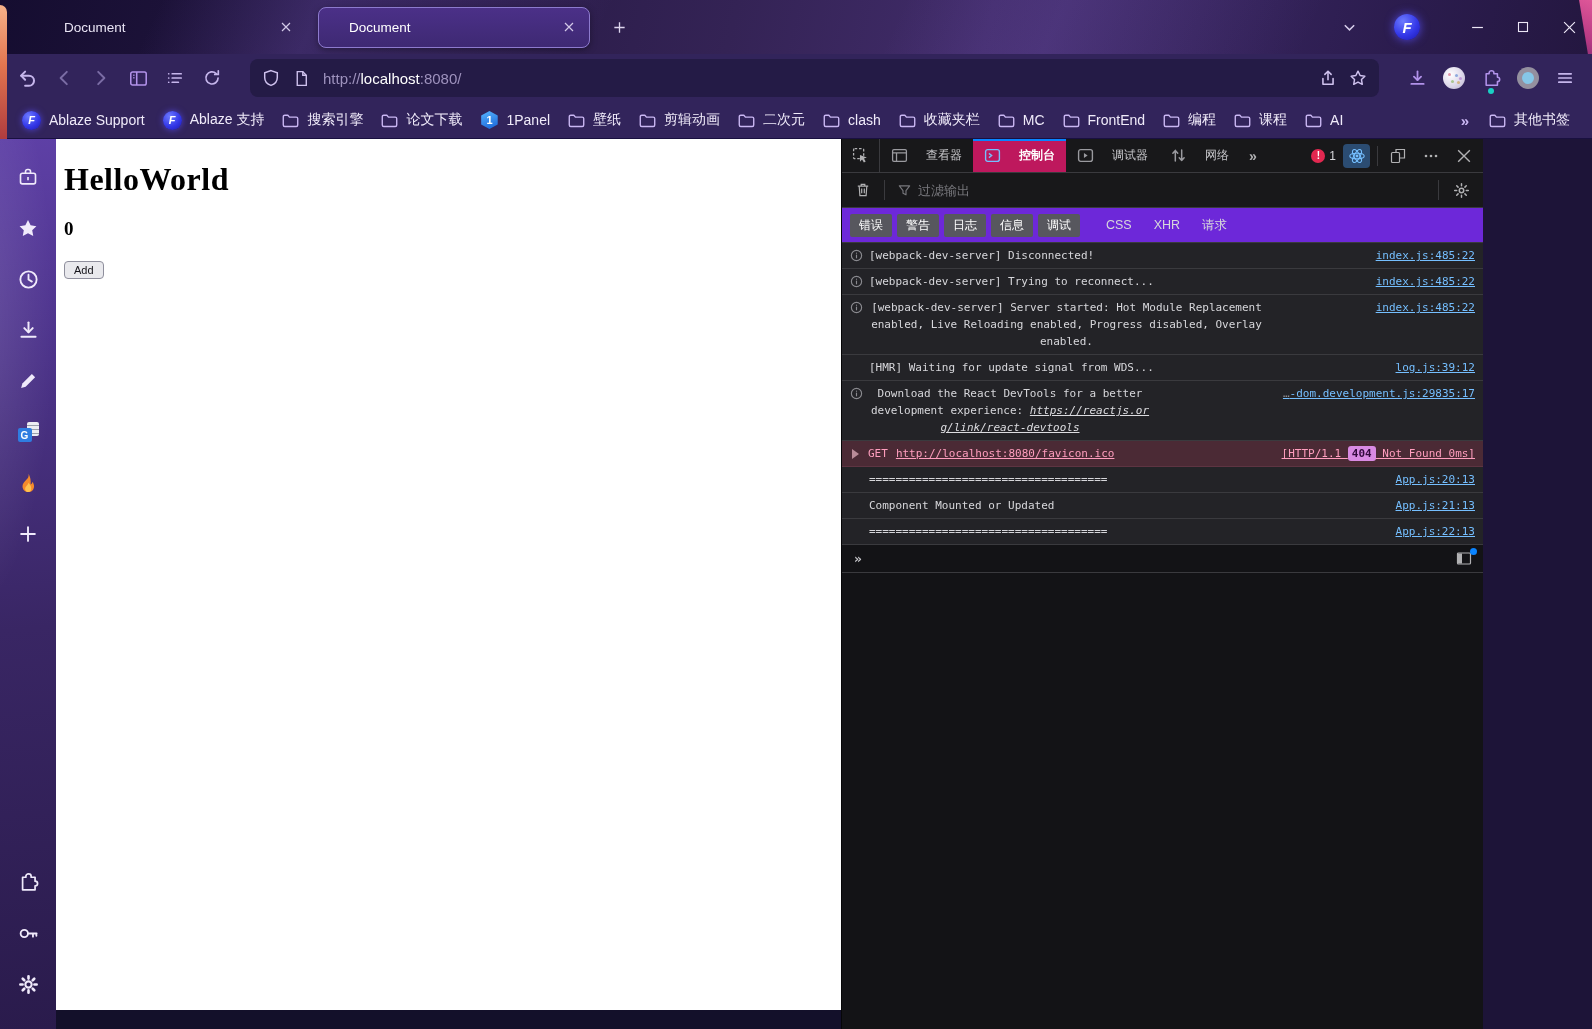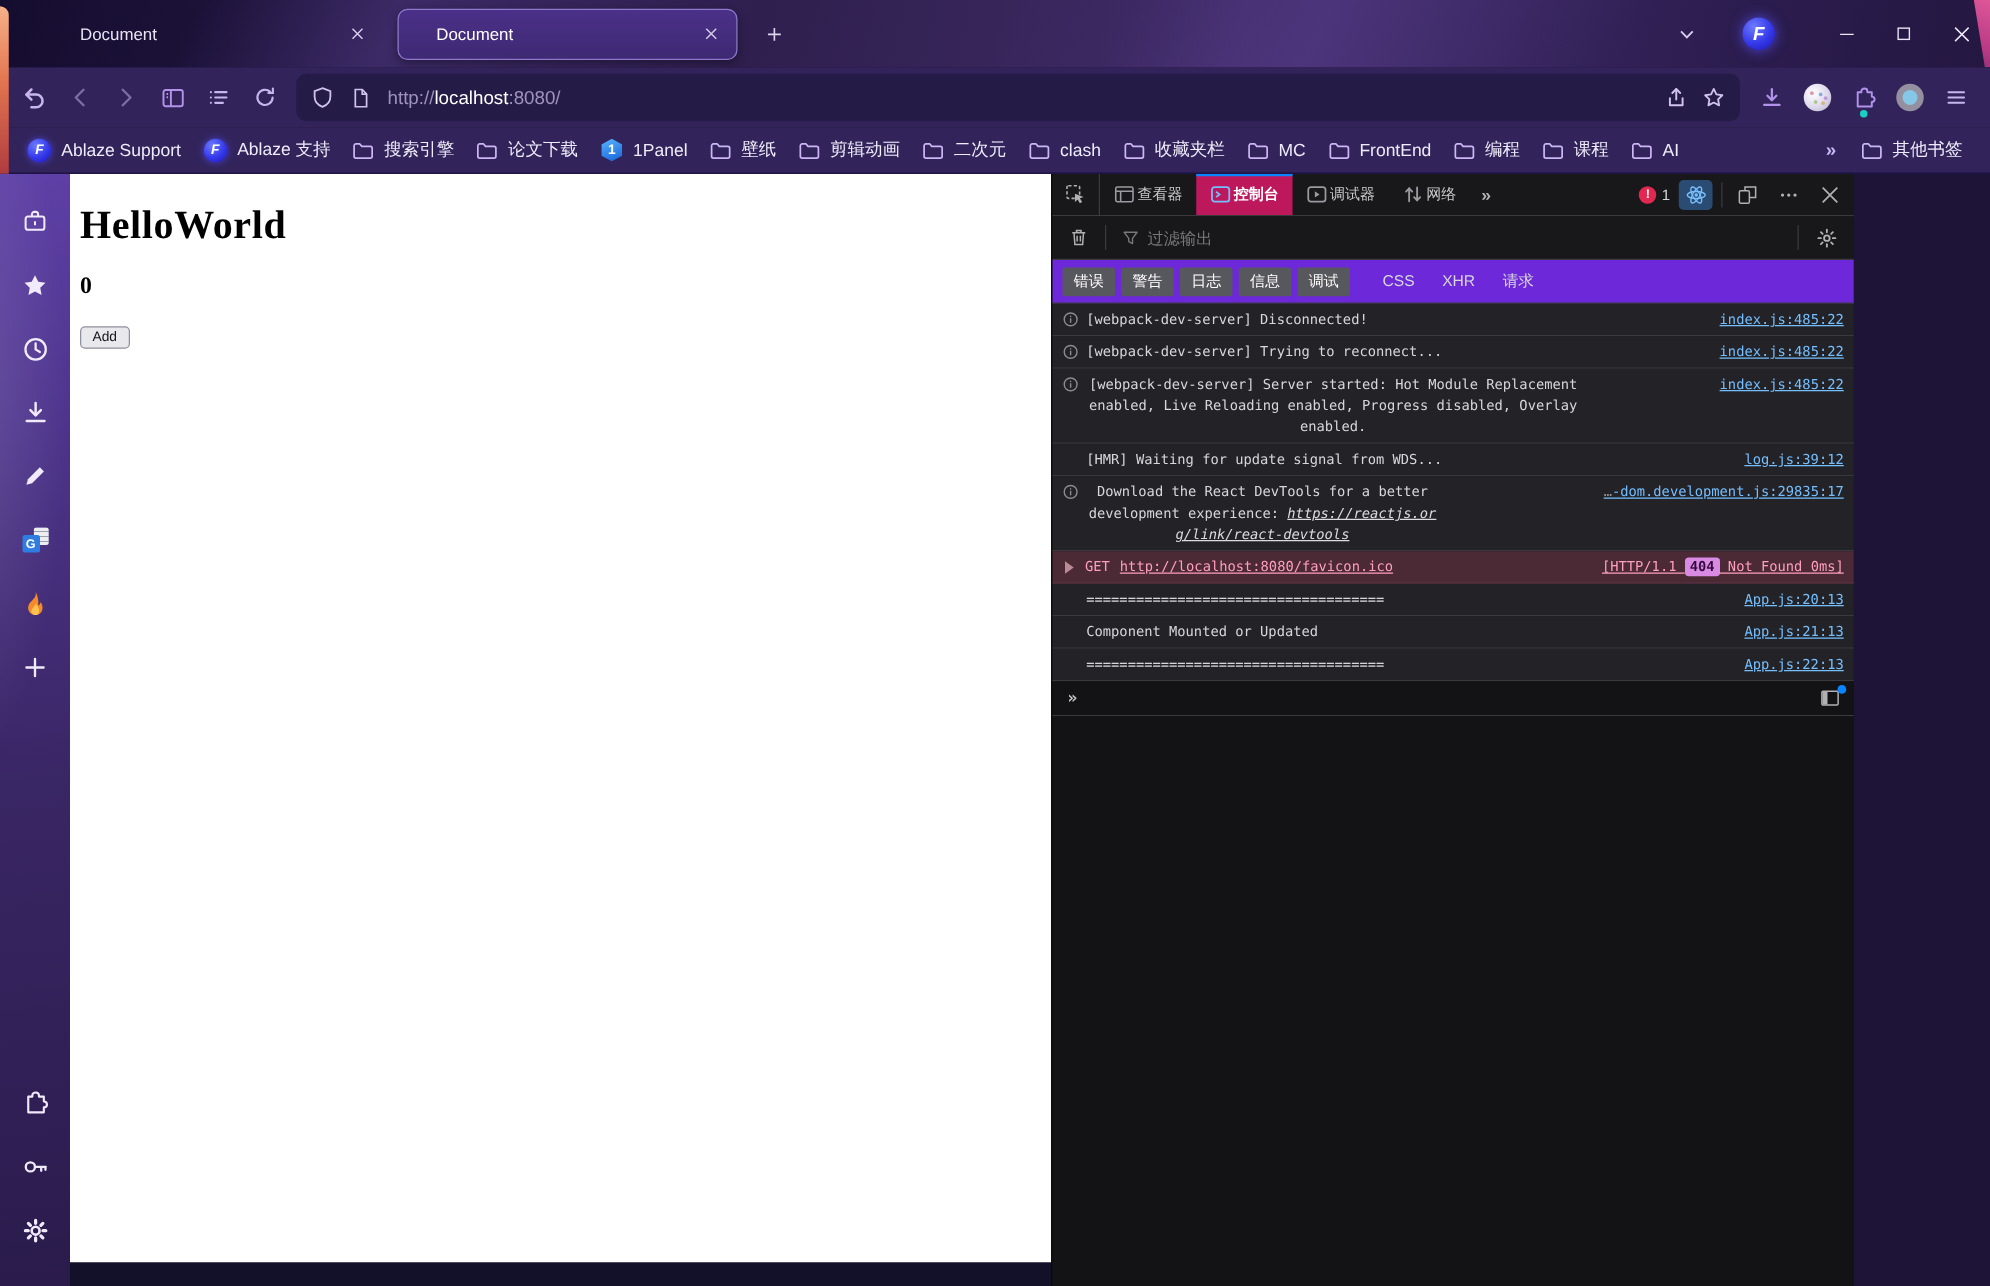--- a/index.html
+++ b/index.html
@@ -55,21 +55,21 @@
   .floorp-logo.small { width:19px; height:19px; font-size:11px; margin:0; box-shadow:0 0 6px rgba(90,80,255,.7); }
   .winctl { width:46px; height:100%; display:flex; align-items:center; justify-content:center; color:#ece7f6; }
 
   
   .navbar { height:48px; background:#32245b; display:flex; align-items:center; padding:0 10px; gap:3px; position:relative; z-index:3; }
   .nav-btn { width:34px; height:34px; border-radius:6px; display:flex; align-items:center; justify-content:center; color:#c6b6ec; }
   .nav-btn.dim { color:#7b6da5; }
   .nav-btn.purple { color:#b292ea; }
   .urlbar {
     display:flex; align-items:center; height:38px; background:#241b46; border-radius:8px;
-    flex:1; margin:0 5px; padding:0 6px; min-width:0;
+    flex:1; margin:0 18px; padding:0 6px; min-width:0;
   }
   .urlbar-icon { width:30px; height:30px; display:flex; align-items:center; justify-content:center; color:#cfc2ee; }
   .url-text { flex:1; font-size:15px; color:#9e92bd; white-space:nowrap; overflow:hidden; margin-left:7px; cursor:text; }
   .url-text .host { color:#ffffff; }
   .moon-icon { width:22px; height:22px; border-radius:50%; position:relative;
     background:radial-gradient(circle at 35% 35%,#ffffff,#ddd8ea 55%,#b6aecb); }
   .moon-icon::after { content:""; position:absolute; left:5px; top:6px; width:3px; height:3px; border-radius:50%;
     background:#c46; box-shadow:7px 1px 0 #47c, 3px 7px 0 #7a4, 9px 8px 0 #c93, 11px 4px 0 #a6c; opacity:.55; }
   .puzzle-wrap { position:relative; }
   .puzzle-dot { position:absolute; bottom:1px; left:50%; transform:translateX(-50%); width:6px; height:6px; border-radius:50%; background:#1ad0c4; }
@@ -115,21 +115,21 @@
   .add-button {
     font-family:"Liberation Sans",sans-serif; font-size:11px; color:#15141a;
     background:#e9e9ed; border:1px solid #8f8f9d; border-radius:4px; padding:2px 9px; cursor:pointer;
   }
   .page-bottom-strip { height:19px; background:#13102a; }
 
   
   .devtools { width:642px; display:flex; flex-direction:column; background:#131316; border-left:1px solid #060608; font-size:12px; color:#d7d7db; }
   .dt-toolbar { height:34px; display:flex; align-items:stretch; background:#18181a; border-bottom:1px solid #3a3a3e; }
   .dt-pick { width:38px; display:flex; align-items:center; justify-content:center; color:#b1b1b3; border-right:1px solid #3a3a3e; }
-  .dt-tab { display:flex; align-items:center; gap:2px; padding:0 11px; color:#c8c8cc; position:relative; cursor:default; }
+  .dt-tab { display:flex; align-items:center; gap:18px; padding:0 11px; color:#c8c8cc; position:relative; cursor:default; }
   .dt-tab .svg-icon { color:#9a9a9f; }
   .dt-tab.active { background:#be185d; color:#fff;font-weight:bold; }
   .dt-tab.active::before { content:""; position:absolute; top:0; left:0; right:0; height:2px; background:#0a84ff; }
   .dt-tab.active .svg-icon { color:#75bfff; }
   .dt-more { display:flex; align-items:center; padding:0 9px; color:#b1b1b3; font-size:14px; font-weight:bold; }
   .dt-toolbar-right { margin-left:auto; display:flex; align-items:center; gap:7px; padding-right:6px; }
   .err-badge { display:flex; align-items:center; gap:4px; }
   .err-circle { width:14px; height:14px; border-radius:50%; background:#e22850; color:#fff; font-size:10px; font-weight:bold;
     display:flex; align-items:center; justify-content:center; line-height:1; }
   .react-btn { width:27px; height:24px; background:#2b4c72; border-radius:4px; display:flex; align-items:center; justify-content:center; color:#75bfff; }

